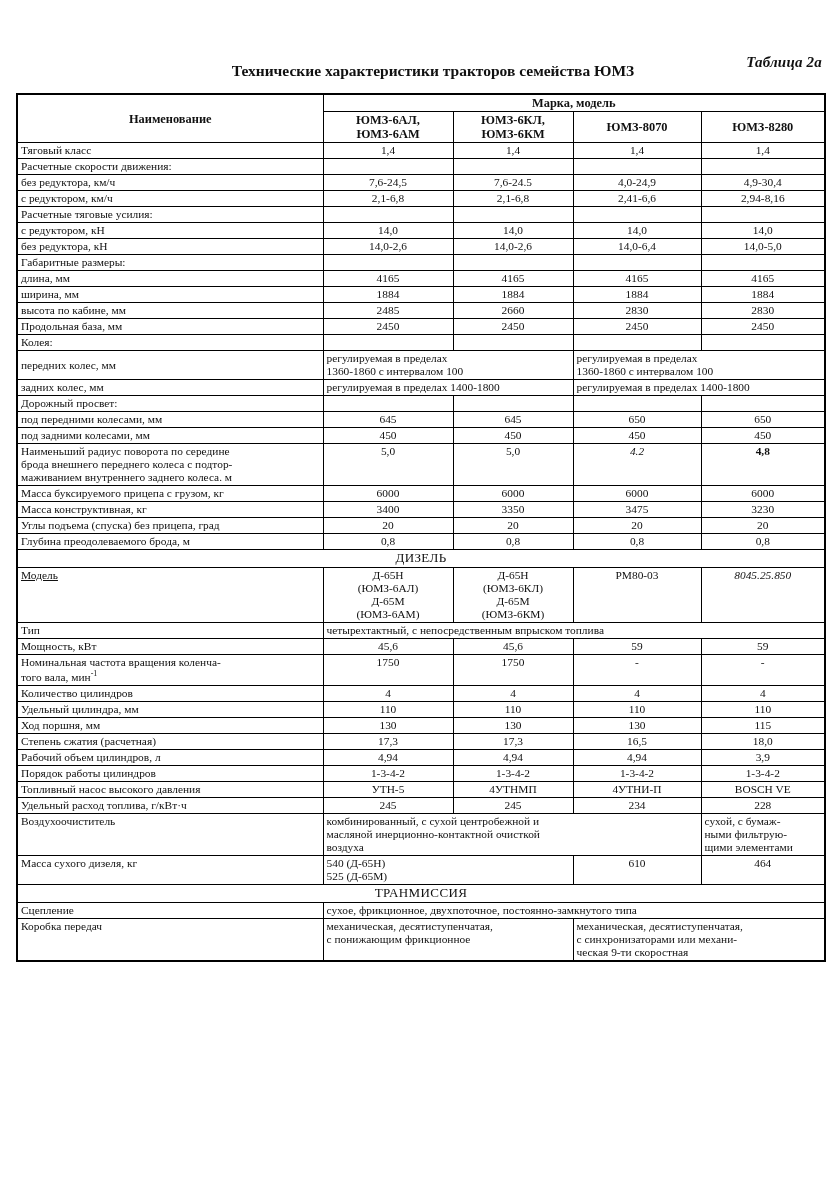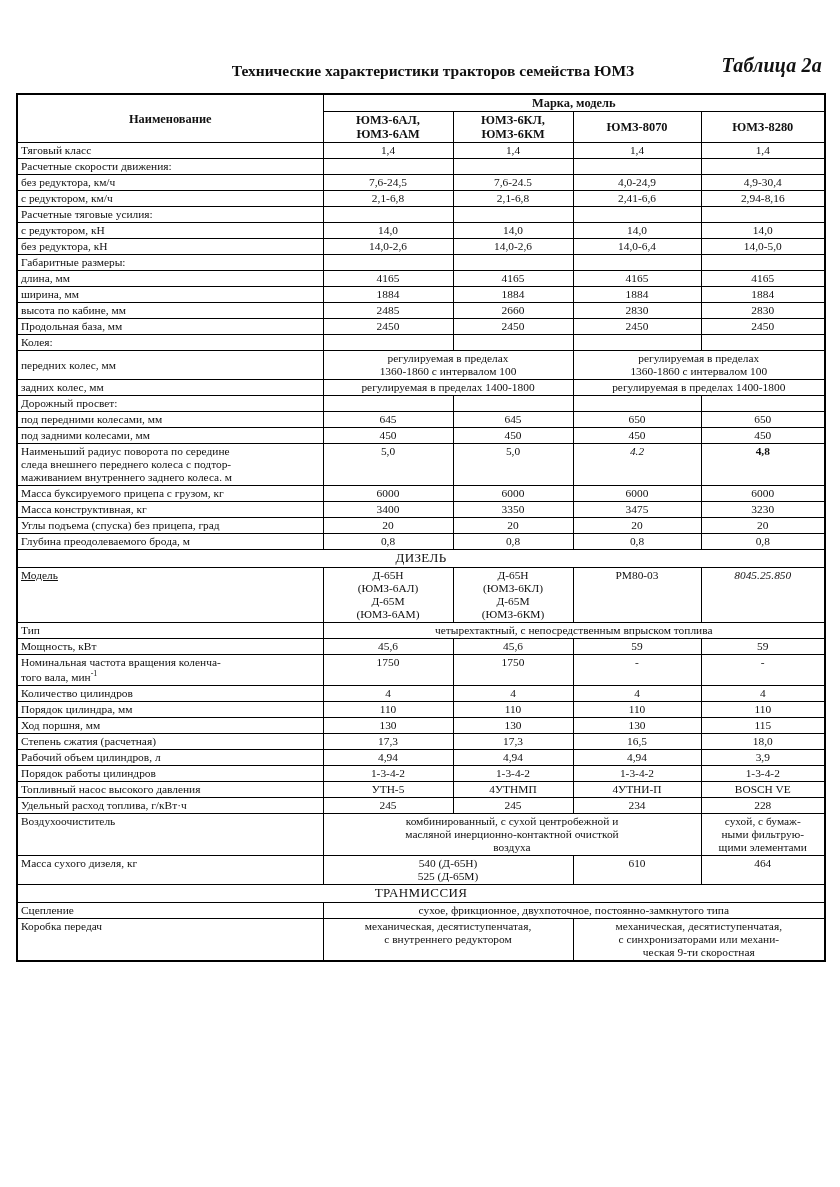--- a/index.html
+++ b/index.html
@@ -24,21 +24,21 @@
     padding: 0;
   }
 
   
   .table-caption-number {
     position: absolute;
     top: 54px;
     right: 18px;
     font-style: italic;
     font-weight: bold;
-    font-size: 20px;
+    font-size: 15px;
     letter-spacing: 0.2px;
   }
   .doc-title {
     position: absolute;
     top: 62px;
     left: 0;
     width: 840px;
     text-align: center;
     font-weight: bold;
     font-size: 15.5px;
@@ -71,21 +71,21 @@
 
   col.c-name  { width: 306px; }
   col.c-v1    { width: 130px; }
   col.c-v2    { width: 120px; }
   col.c-v3    { width: 128px; }
   col.c-v4    { width: 124px; }
 
   .name-cell      { text-align: left; padding-left: 4px; }
   .name-indent    { text-align: left; padding-left: 56px; }
   .val            { text-align: center; }
-  .val-wide       { text-align: center; }
+  .val-wide       { text-align: left; }
   .section-head   { text-align: center; font-size: 13px; letter-spacing: 0.4px; margin-left: 8px; }
   .multiline      { line-height: 1.25; }
 
   
   table.spec { border: 2px solid #000; }
 
   .hdr-merge {
     font-weight: bold;
     font-size: 12.6px;
   }
@@ -272,21 +272,21 @@
         <td class="name-indent">под задними колесами, мм</td>
         <td class="val">450</td>
         <td class="val">450</td>
         <td class="val">450</td>
         <td class="val">450</td>
       </tr>
 
       <tr>
         <td class="name-cell multiline">
           <div>Наименьший радиус поворота по середине</div>
-          <div>следа внешнего переднего колеса с подтор-</div>
+          <div>брода внешнего переднего колеса с подтор-</div>
           <div>маживанием внутреннего заднего колеса. м</div>
         </td>
         <td class="val" style="vertical-align:top;">5,0</td>
         <td class="val" style="vertical-align:top;">5,0</td>
         <td class="val" style="vertical-align:top;font-style:italic;">4.2</td>
         <td class="val" style="vertical-align:top;font-weight:bold;">4,8</td>
       </tr>
 
       <tr>
         <td class="name-cell">Масса буксируемого прицепа с грузом, кг</td>
@@ -368,21 +368,21 @@
 
       <tr>
         <td class="name-indent">Количество цилиндров</td>
         <td class="val">4</td>
         <td class="val">4</td>
         <td class="val">4</td>
         <td class="val">4</td>
       </tr>
 
       <tr>
-        <td class="name-indent">Порядок цилиндра, мм</td>
+        <td class="name-indent">Удельный цилиндра, мм</td>
         <td class="val">110</td>
         <td class="val">110</td>
         <td class="val">110</td>
         <td class="val">110</td>
       </tr>
 
       <tr>
         <td class="name-cell">Ход поршня, мм</td>
         <td class="val">130</td>
         <td class="val">130</td>
@@ -460,21 +460,21 @@
 
       <tr>
         <td class="name-cell">Сцепление</td>
         <td class="val-wide" colspan="4">сухое, фрикционное, двухпоточное, постоянно-замкнутого типа</td>
       </tr>
 
       <tr>
         <td class="name-cell" style="vertical-align:top;">Коробка передач</td>
         <td class="val-wide multiline" colspan="2" style="vertical-align:top;">
           <div>механическая, десятиступенчатая,</div>
-          <div>с внутреннего редуктором</div>
+          <div>с понижающим фрикционное</div>
         </td>
         <td class="val-wide multiline" colspan="2" style="vertical-align:top;">
           <div>механическая, десятиступенчатая,</div>
           <div>с синхронизаторами или механи-</div>
           <div>ческая 9-ти скоростная</div>
         </td>
       </tr>
 
     </tbody>
   </table>

